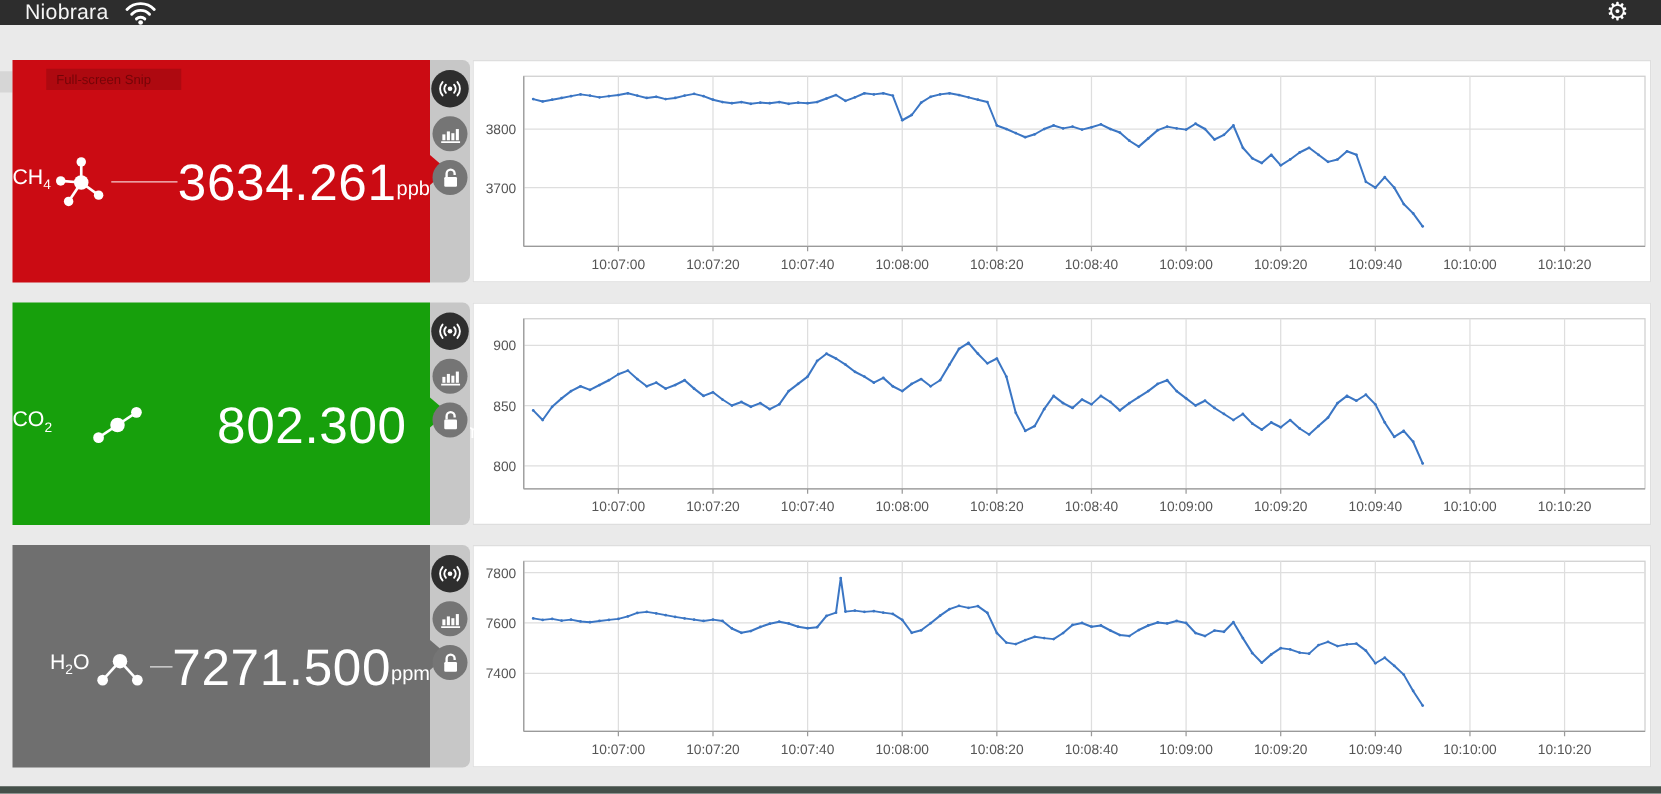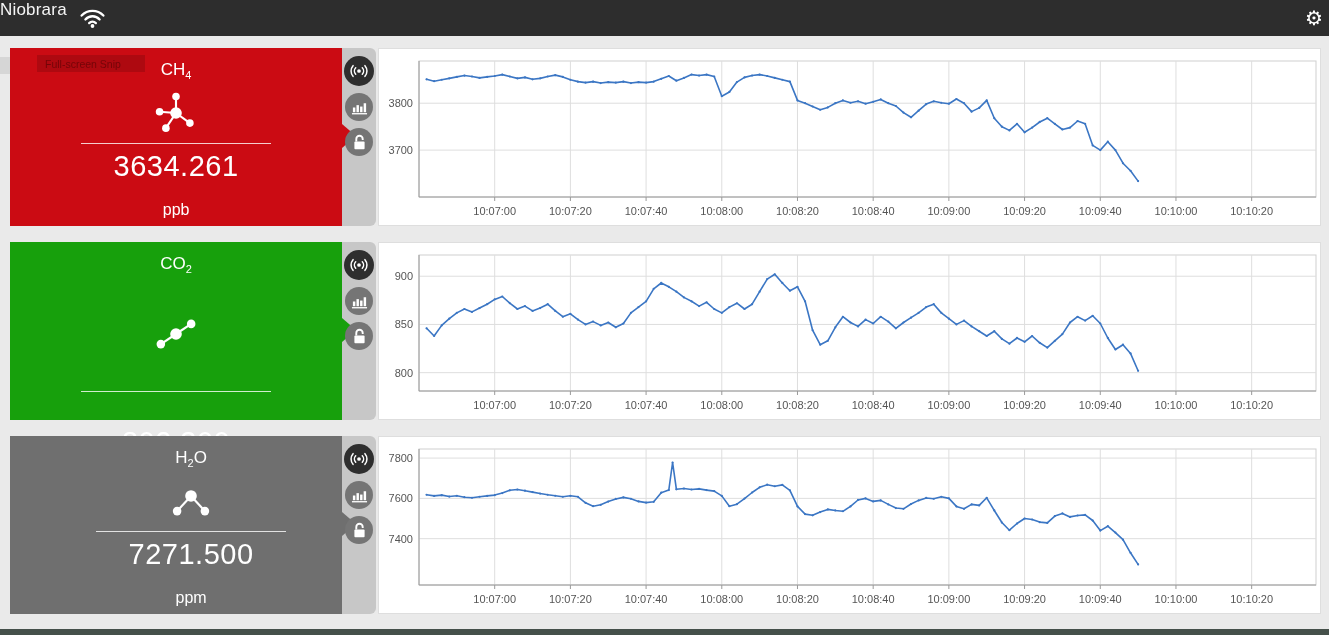--- a/index.html
+++ b/index.html
@@ -1,37 +1,37 @@
 <!DOCTYPE html>
 <html><head>
 <meta charset="utf-8">
 <style>
   * { margin:0; padding:0; box-sizing:border-box; }
   html,body { width:1329px; height:635px; overflow:hidden; }
   body { background:#eaeaea; font-family:"Liberation Sans", sans-serif; position:relative; }
 
   
-  .topbar { height:36px; background:#2d2d2d; display:flex; padding:0 0; }
+  .topbar { height:20px; background:#2d2d2d; display:flex; align-items:center; padding:0 20px; }
   .app-title { color:#f5f5f5; font-size:17px; letter-spacing:.2px; }
   .wifi { margin-left:12px; display:flex; align-items:center; }
   .topbar-spacer { flex:1; }
   .gear-btn { background:none; border:none; color:#ffffff; font-size:20px; line-height:1; cursor:pointer; padding:2px 6px; }
 
   
   .rows { position:absolute; left:0; top:48px; width:1329px; }
   .row { display:flex; height:178px; margin:0 8px 16px 10px; }
 
   
-  .card { width:334px; color:#fff; display:flex; flex-direction:column; align-items:center;
+  .card { width:334px; color:#fff; display:flex; flex-direction:row; align-items:center;
           padding-top:12px; position:relative; cursor:pointer; }
   .formula { font-size:17px;text-align:center; }
   .formula sub { font-size:11px; }
   .mol { margin-top:6px; height:52px; display:flex; align-items:center; }
   .sep { width:190px; border-bottom:1px solid rgba(255,255,255,.8); margin-top:4px; }
-  .value { font-size:29px; margin-top:6px; letter-spacing:.5px; }
+  .value { font-size:41px; margin-top:6px; letter-spacing:.5px; }
   .unit  { font-size:16px; margin-top:18px; }
   .snip-bar { position:absolute; left:27px; top:7px; width:108px; height:17px;
               background:rgba(0,0,0,.14); color:rgba(70,0,0,.55); font-size:10.5px;
               display:flex; align-items:center; padding-left:8px; }
   .snip-stub { position:absolute; left:0; top:57px; width:10px; height:17px; background:#d6d6d6; }
 
   
   .strip { width:34px; background:#c7c7c7; border-radius:0 6px 6px 0; position:relative;
            display:flex; flex-direction:column; align-items:center; }
   .notch { position:absolute; left:0; top:76px; width:0; height:0;

